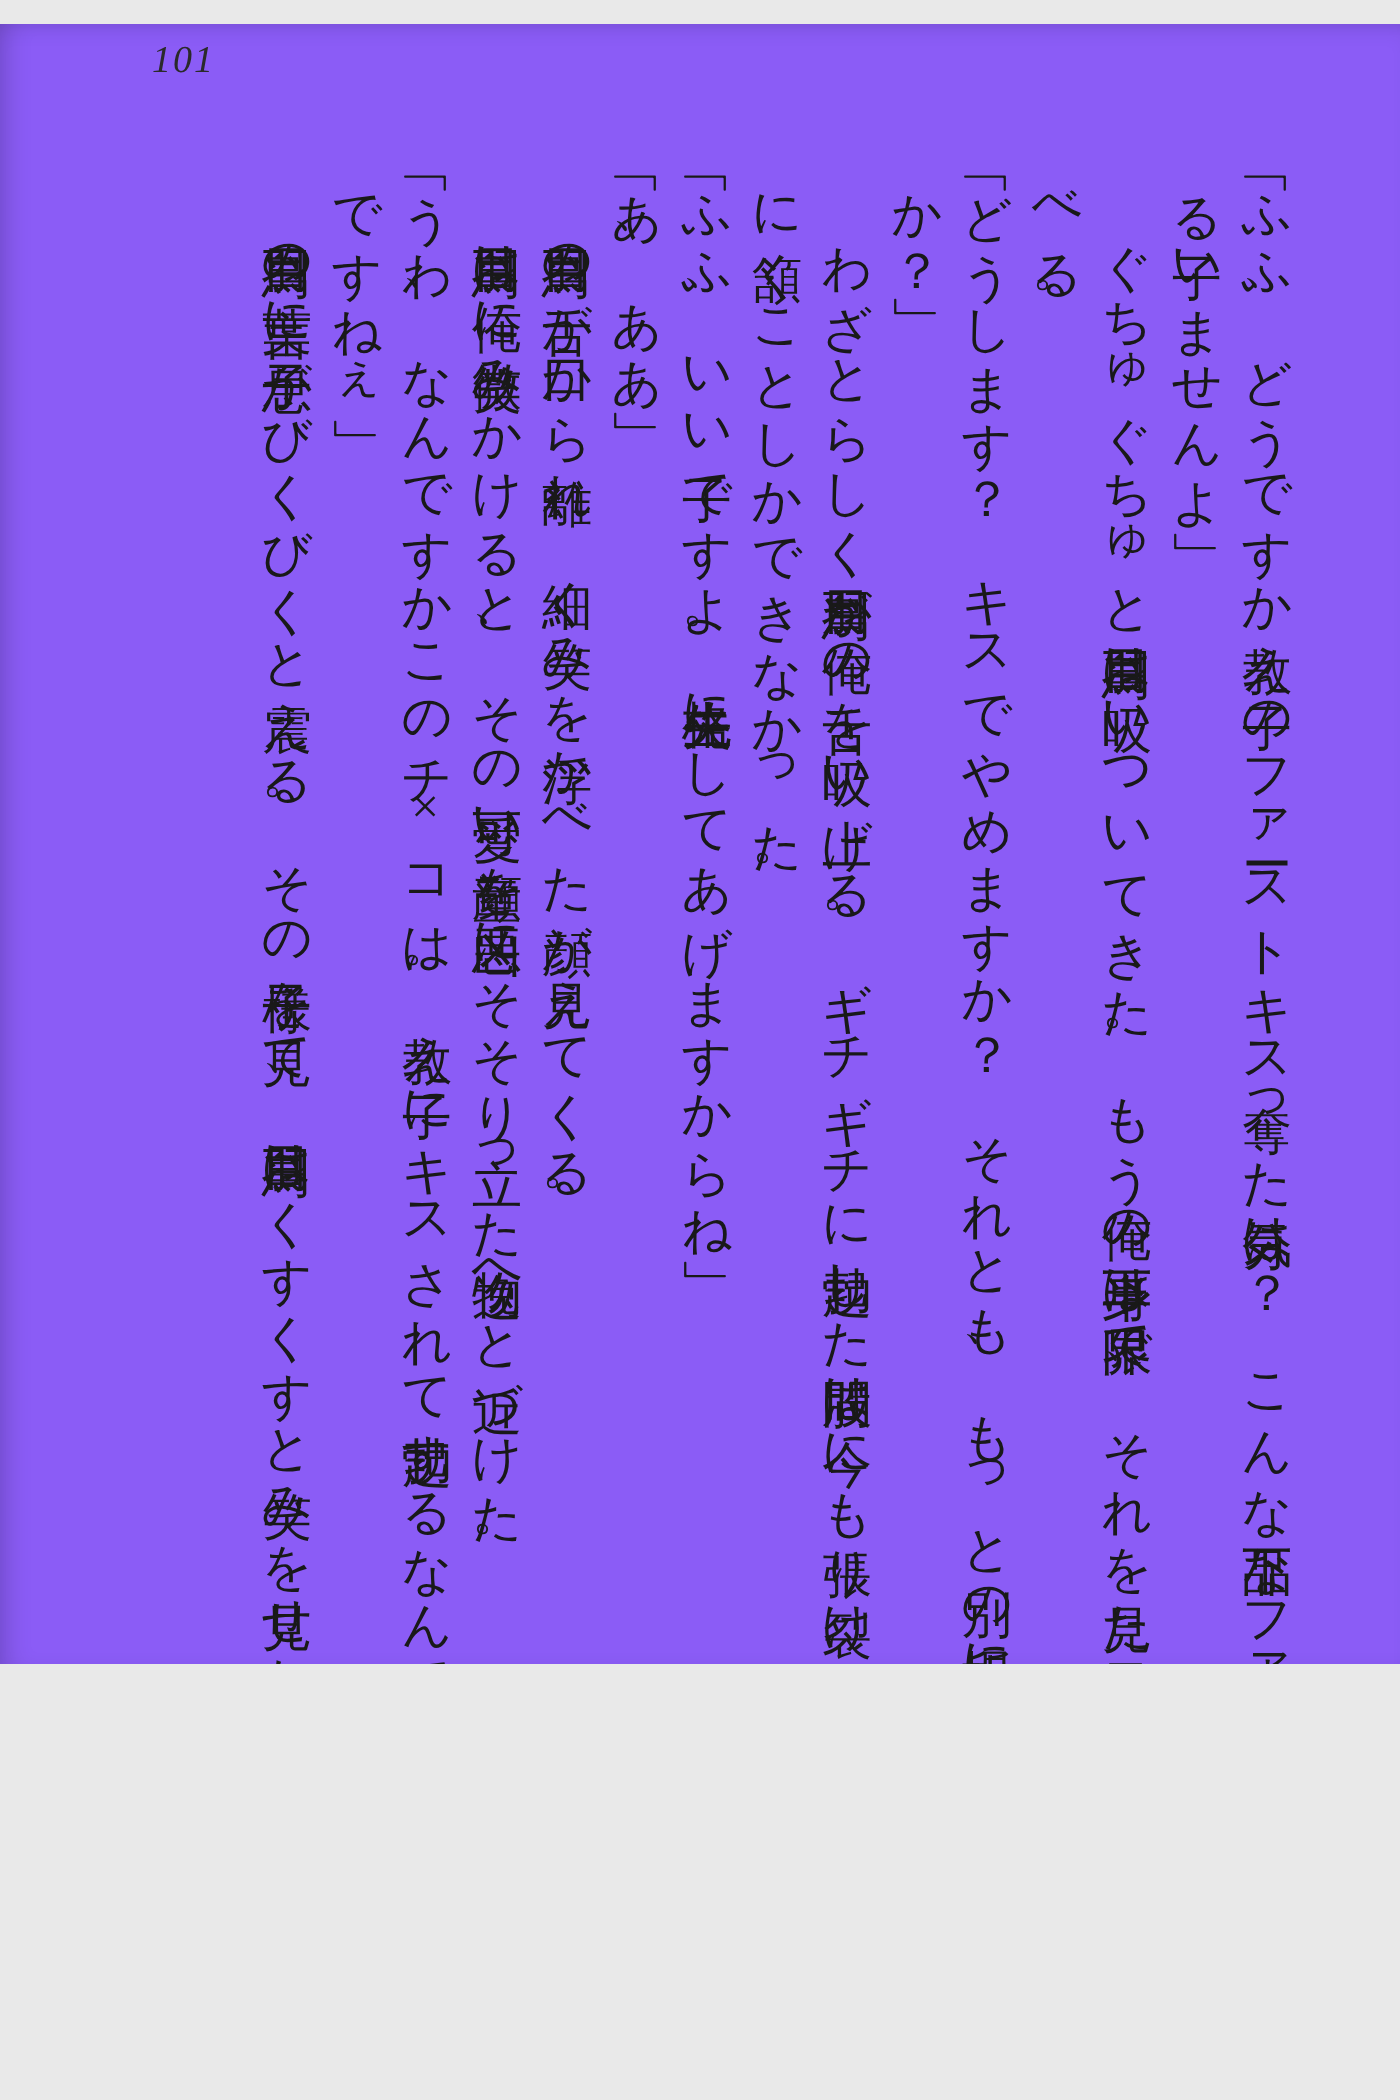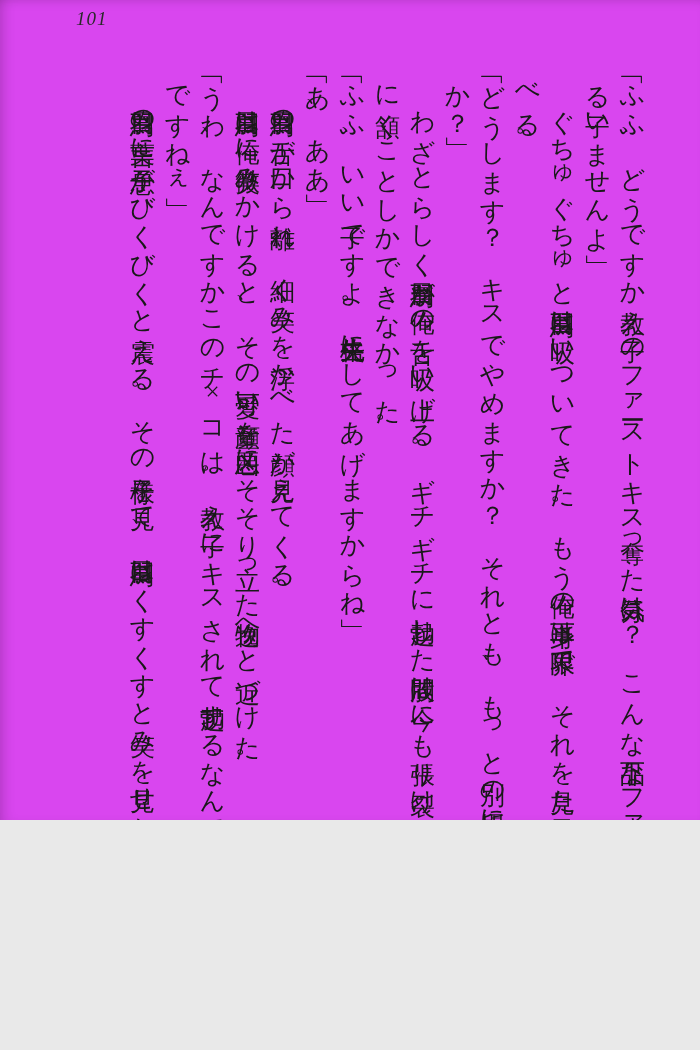--- a/index.html
+++ b/index.html
@@ -4,22 +4,22 @@
 <style>
   html, body {
     margin: 0;
     padding: 0;
     background: #e9e9e9;
   }
   .page {
     position: relative;
     width: 700px;
     height: 820px;
-    margin: 0 auto;
-    background: #d946ef;
+    margin: 12px auto;
+    background: #8b5cf6;
     overflow: hidden;
     box-shadow: inset 10px 0 14px -8px rgba(0,0,0,0.20),
                 inset 0 8px 12px -8px rgba(0,0,0,0.14);
     font-family: "Liberation Serif", "DejaVu Serif", serif;
     color: #1c1c1c;
   }
   .page-number {
     position: absolute;
     top: 8px;
     left: 76px;

